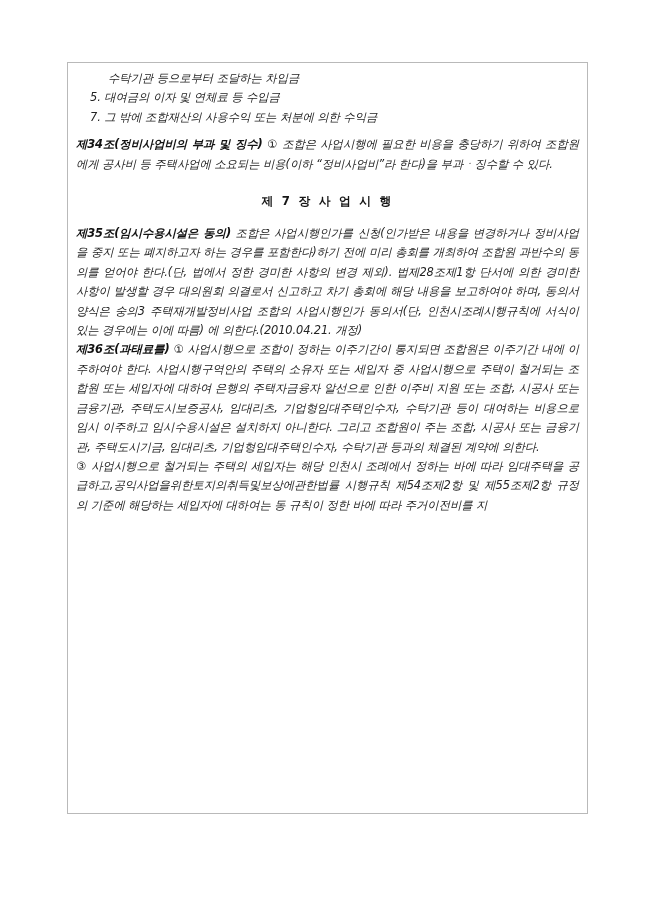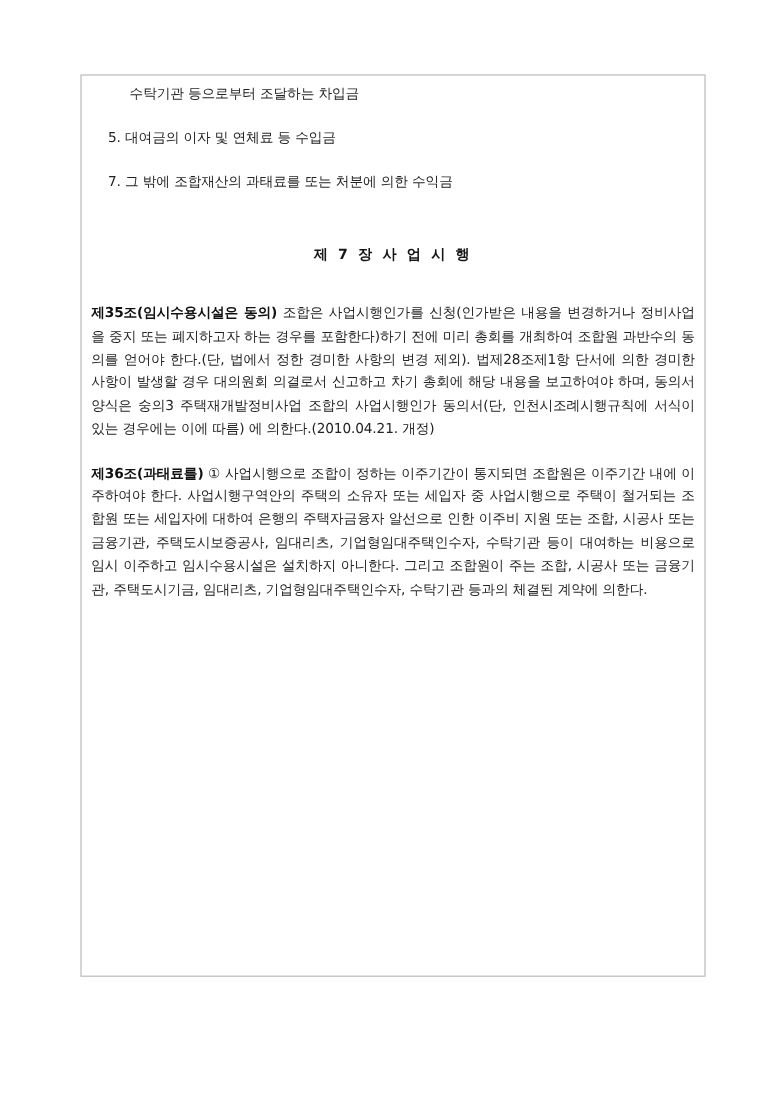--- a/index.html
+++ b/index.html
@@ -48,24 +48,25 @@
   
   .para {
     font-size: 11.4px;
     line-height: 19.4px;
     color: #232323;
     text-align: justify;
     text-justify: inter-character;
     word-break: break-all;
     margin: 0 0 0 0;
     letter-spacing: -0.1px;
+    font-style: italic;
   }
 
   .para + .para {
-    margin-top: 17px;
+    margin-top: 0;
   }
 
   
   .clause-item {
     padding-left: 14px;
   }
 
   
   .continuation {
     padding-left: 32px;
@@ -82,21 +83,21 @@
     color: #111111;
   }
 
   
   .chapter-heading {
     text-align: center;
     font-weight: bold;
     font-size: 11.8px;
     color: #161616;
     letter-spacing: 2.2px;
-    margin: 16px;
+    margin: 0;
     padding: 0;
   }
 
   .spacer-sm { height: 8px; }
   .spacer-md { height: 14px; }
   .spacer-lg { height: 20px; }
 </style>
 </head>
 <body>
 
@@ -108,42 +109,47 @@
       <p class="para continuation">수탁기관 등으로부터 조달하는 차입금</p>
 
       <p class="para clause-item">
         <span>5.</span>
         <span>대여금의 이자 및 연체료 등 수입금</span>
       </p>
 
 
       <p class="para clause-item">
         <span>7.</span>
-        <span>그 밖에 조합재산의 과태료를 또는 처분에 의한 수익금</span>
+        <span>그 밖에 조합재산의 사용수익 또는 처분에 의한 수익금</span>
       </p>
 
       <div class="spacer-sm"></div>
 
+      <p class="para marker-para">
+        <span class="art-label">제34조(정비사업비의 부과 및 징수)</span>
+        <span>① 조합은 사업시행에 필요한 비용을 충당하기 위하여 조합원에게 공사비 등 주택사업에 소요되는 비용(이하 “정비사업비”라 한다)을 부과ㆍ징수할 수 있다.</span>
+      </p>
 
 
 
       <div class="spacer-lg"></div>
 
       <p class="chapter-heading">제 7 장  사 업 시 행</p>
 
       <div class="spacer-md"></div>
 
       <p class="para marker-para">
         <span class="art-label">제35조(임시수용시설은 동의)</span>
         <span>조합은 사업시행인가를 신청(인가받은 내용을 변경하거나 정비사업을 중지 또는 폐지하고자 하는 경우를 포함한다)하기 전에 미리 총회를 개최하여 조합원 과반수의 동의를 얻어야 한다.(단, 법에서 정한 경미한 사항의 변경 제외). 법제28조제1항 단서에 의한 경미한 사항이 발생할 경우 대의원회 의결로서 신고하고 차기 총회에 해당 내용을 보고하여야 하며, 동의서 양식은 숭의3 주택재개발정비사업 조합의 사업시행인가 동의서(단, 인천시조례시행규칙에 서식이 있는 경우에는 이에 따름) 에 의한다.(2010.04.21. 개정)</span>
       </p>
 
       <p class="para marker-para">
         <span class="art-label">제36조(과태료를)</span>
         <span>① 사업시행으로 조합이 정하는 이주기간이 통지되면 조합원은 이주기간 내에 이주하여야 한다. 사업시행구역안의 주택의 소유자 또는 세입자 중 사업시행으로 주택이 철거되는 조합원 또는 세입자에 대하여 은행의 주택자금융자 알선으로 인한 이주비 지원 또는 조합, 시공사 또는 금융기관, 주택도시보증공사, 임대리츠, 기업형임대주택인수자, 수탁기관 등이 대여하는 비용으로 임시 이주하고 임시수용시설은 설치하지 아니한다. 그리고 조합원이 주는 조합, 시공사 또는 금융기관, 주택도시기금, 임대리츠, 기업형임대주택인수자, 수탁기관 등과의 체결된 계약에 의한다.</span>
       </p>
 
 
+      <p class="para marker-para">③ 사업시행으로 철거되는 주택의 세입자는 해당 인천시 조례에서 정하는 바에 따라 임대주택을 공급하고,공익사업을위한토지의취득및보상에관한법률 시행규칙 제54조제2항 및 제55조제2항 규정의 기준에 해당하는 세입자에 대하여는 동 규칙이 정한 바에 따라 주거이전비를 지</p>
 
     </div>
   </div>
 
 </div>
 
 </body></html>

